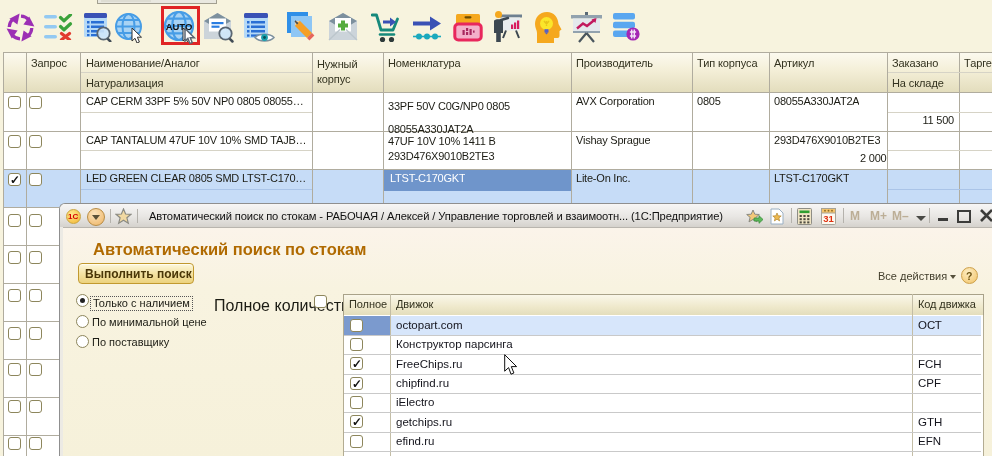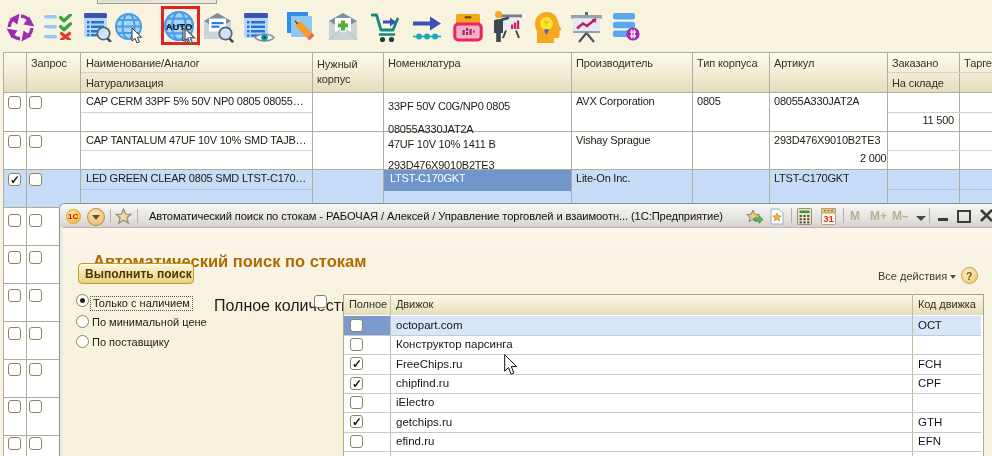--- a/index.html
+++ b/index.html
@@ -78,21 +78,21 @@
   <div class="cell" style="left:86px;top:95px;width:224px;text-overflow:ellipsis;">CAP CERM 33PF 5% 50V NP0 0805 08055A330JAT2A</div>
   <div class="cell" style="left:388px;top:95px;width:180px;white-space:normal;line-height:23px;">33PF 50V C0G/NP0 0805 08055A330JAT2A</div>
   <div class="cell" style="left:576px;top:95px;">AVX Corporation</div>
   <div class="cell" style="left:697px;top:95px;">0805</div>
   <div class="cell" style="left:774px;top:95px;text-align:center;">08055A330JAT2A</div>
   <div class="cell" style="left:860px;top:114px;width:94px;text-align:right;">11 500</div>
 
   <div class="cb" style="left:8px;top:135px;"></div>
   <div class="cb" style="left:29px;top:135px;"></div>
   <div class="cell" style="left:86px;top:134px;width:224px;text-overflow:ellipsis;">CAP TANTALUM 47UF 10V 10% SMD TAJB476K010CRSB0</div>
-  <div class="cell" style="left:388px;top:134px;width:180px;white-space:normal;line-height:21px;">47UF 10V 10% 1411 В 293D476X9010B2TE3</div>
+  <div class="cell" style="left:388px;top:134px;width:180px;white-space:normal;line-height:15px;">47UF 10V 10% 1411 В 293D476X9010B2TE3</div>
   <div class="cell" style="left:576px;top:134px;">Vishay Sprague</div>
   <div class="cell" style="left:774px;top:134px;">293D476X9010B2TE3</div>
   <div class="cell" style="left:860px;top:152px;width:94px;text-align:left;">2 000</div>
 
   <div class="cb" style="left:8px;top:173px;"></div>
   <div class="ck" style="left:10px;top:174px;">✓</div>
   <div class="cb" style="left:29px;top:173px;"></div>
   <div class="cell" style="left:86px;top:172px;width:224px;text-overflow:ellipsis;">LED GREEN CLEAR 0805 SMD LTST-C170GKT00000</div>
   <div class="cell" style="left:390px;top:172px;color:#fff;">LTST-C170GKT</div>
   <div class="cell" style="left:576px;top:172px;">Lite-On Inc.</div>
@@ -168,21 +168,21 @@
     <div class="abs" style="left:832px;top:5px;font-size:12px;font-weight:bold;color:#bcae96;">M–</div>
     <div class="abs" style="left:856px;top:12px;width:0;height:0;border-left:5px solid transparent;border-right:5px solid transparent;border-top:5px solid #4a4a46;"></div>
     <div class="abs" style="left:869px;top:4px;width:1px;height:15px;background:#b5b2ac;"></div>
     <div class="abs" style="left:878px;top:14px;width:10px;height:3px;background:#3c3c3a;"></div>
     <div class="abs" style="left:897px;top:6px;width:10px;height:9px;border:2px solid #3c3c3a;"></div>
     <svg class="abs" style="left:920px;top:5px;" width="13" height="13" viewBox="0 0 13 13">
         <path d="M1 1 L12 12 M12 1 L1 12" stroke="#3c3c3a" stroke-width="2.6"></path>
       </svg>
 
     <div class="abs" style="left:3px;top:24px;width:930px;height:229px;background:linear-gradient(#fbf4ea,#f8f3e0 60px,#f6f1da);"></div>
-    <div class="abs" style="left:33px;top:48px;font-size:16.5px;font-weight:bold;color:#b06a00;">Автоматический поиск по стокам</div>
+    <div class="abs" style="left:33px;top:36px;font-size:16.5px;font-weight:bold;color:#b06a00;">Автоматический поиск по стокам</div>
 
     <div class="abs" style="left:18px;top:59px;width:114px;height:19px;background:linear-gradient(#fdf8dd,#f4e3a4 50%,#ecd27e);border:1px solid #c1992f;border-radius:4px;box-shadow:inset 0 1px 0 #fffdf0;"></div>
     <div class="abs" style="left:25px;top:63px;font-size:12px;font-weight:bold;color:#4a3607;">Выполнить поиск</div>
 
     <div class="abs" style="left:818px;top:66px;font-size:11px;color:#44402e;">Все действия</div>
     <div class="abs" style="left:890px;top:71px;width:0;height:0;border-left:3.5px solid transparent;border-right:3.5px solid transparent;border-top:4px solid #55503c;"></div>
     <div class="abs" style="left:901px;top:63px;width:15px;height:15px;border-radius:50%;background:radial-gradient(circle at 40% 30%,#fdedc2,#f2c468);border:1px solid #cda04a;"></div>
     <div class="abs" style="left:906px;top:66px;font-size:10.5px;font-weight:bold;color:#6e5413;">?</div>
 
     <div class="abs" style="left:16px;top:90px;width:11px;height:11px;border-radius:50%;background:#fff;border:1px solid #8d865c;"></div>

